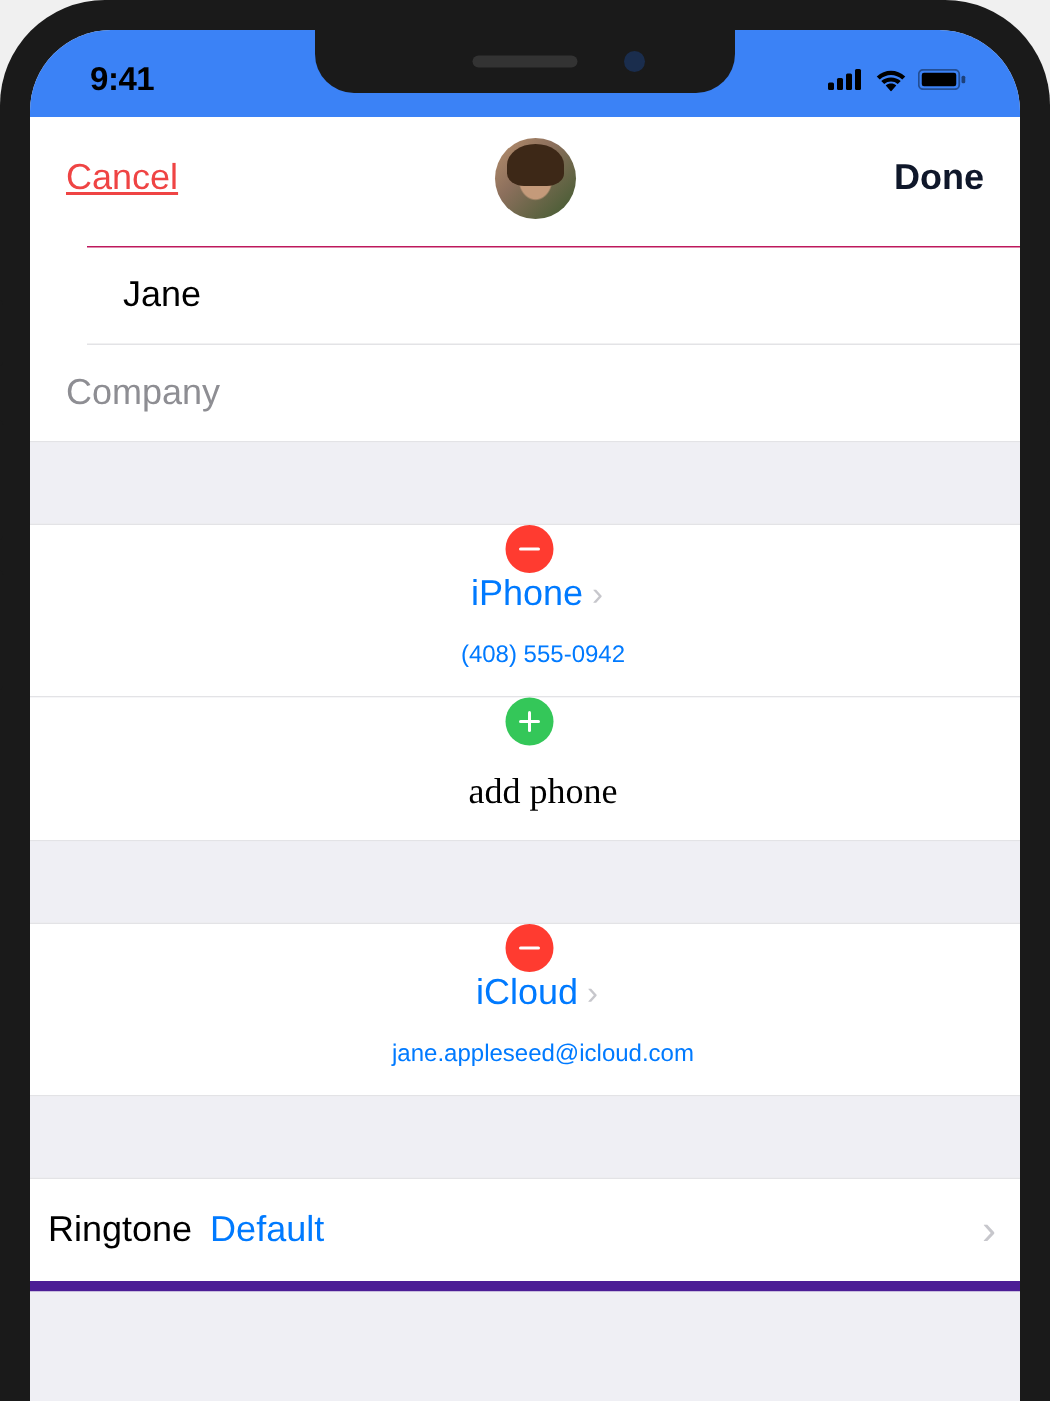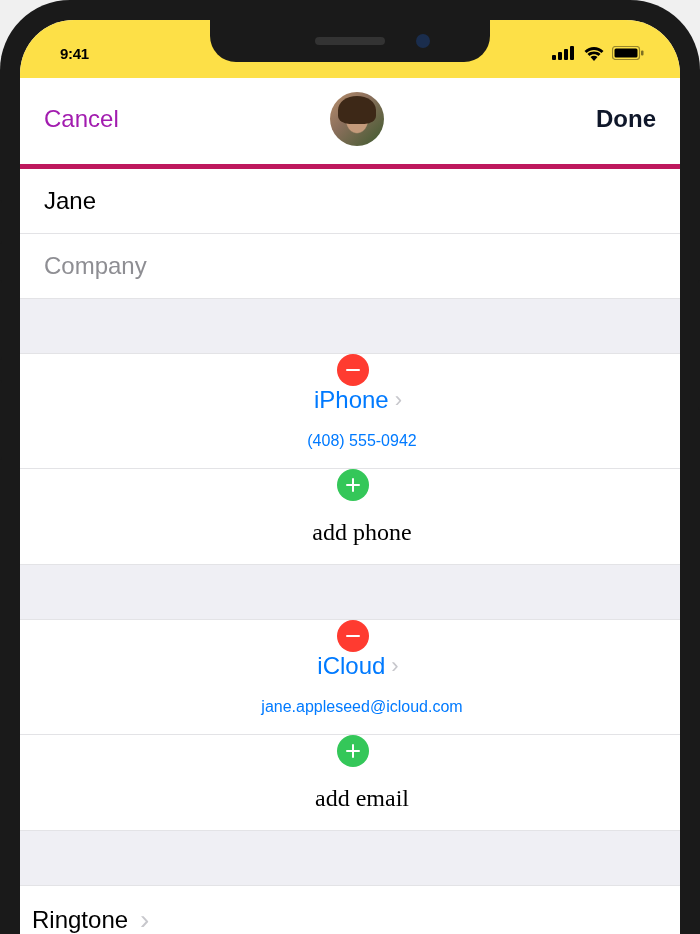--- a/index.html
+++ b/index.html
@@ -57,39 +57,39 @@
       border-radius: 50%;
       position: absolute;
       right: 60px;
     }
     .status-bar {
       height: 58px;
       display: flex;
       justify-content: space-between;
       align-items: center;
       padding: 8px 36px 0 40px;
-      background: #fde047;
-      font-size: 15px;
+      background: #3b82f6;
+      font-size: 22px;
       font-weight: 600;
     }
     .status-time { letter-spacing: -0.3px; }
     .status-icons {
       display: flex;
       align-items: center;
       gap: 7px;
     }
     .nav-bar {
       background: #fff;
       display: flex;
       justify-content: space-between;
       align-items: center;
       padding: 14px 24px 18px 24px;
       font-size: 24px;
     }
-    .nav-cancel { color: #a21caf; }
+    .nav-cancel { color: #ef4444; text-decoration: underline; }
     .nav-done { color: #0f172a; font-weight: 700; text-align: right; }
     .avatar {
       width: 54px;
       height: 54px;
       border-radius: 50%;
       background: linear-gradient(135deg, #b8906d 0%, #8b6f5c 40%, #3d5a2e 100%);
       position: relative;
       overflow: hidden;
     }
     .avatar::before {
@@ -111,21 +111,21 @@
       height: 28px;
       background: #3d2817;
       border-radius: 50% 50% 30% 30%;
     }
     .form-group { background: #fff; }
     .form-row {
       padding: 18px 24px;
       border-bottom: 1px solid #e3e3e6;
       font-size: 24px;
     }
-    .form-row.first-row { border-top: 5px solid #be185d; }
+    .form-row.first-row { border-top: 1px solid #be185d; margin-left: 38px; }
     .form-input {
       border: none;
       font-size: 24px;
       width: 100%;
       background: transparent;
       outline: none;
     }
     .form-input::placeholder { color: #8e8e93; }
     .spacer { height: 54px; background: #efeff4; }
     .item-row {
@@ -299,29 +299,24 @@
       <div class="icon-btn icon-remove">
         <div class="icon-minus"></div>
       </div>
       <span class="field-label">
         <span>iCloud</span>
         <span class="chevron-small">›</span>
       </span>
       <div class="vline"></div>
       <span class="field-value">jane.appleseed@icloud.com</span>
     </div>
-    <div class="item-row">
-      <div class="icon-btn icon-add">
-        <div class="icon-plus"></div>
-      </div>
-      <span class="add-label">add email</span>
-    </div>
 
     <div class="spacer"></div>
 
     <div class="ringtone-row">
       <span class="ringtone-label">Ringtone</span>
+      <span class="ringtone-value">Default</span>
       <span class="chevron-right">›</span>
     </div>
 
     <div class="bottom-spacer"></div>
   </div>
 </div>
 
 </body></html>

